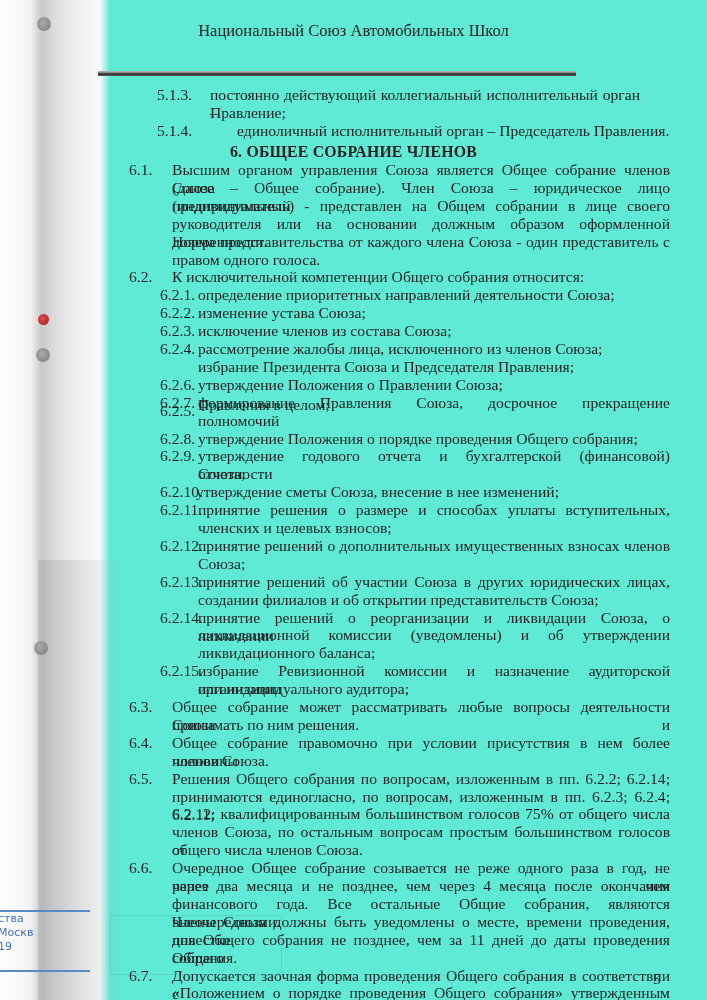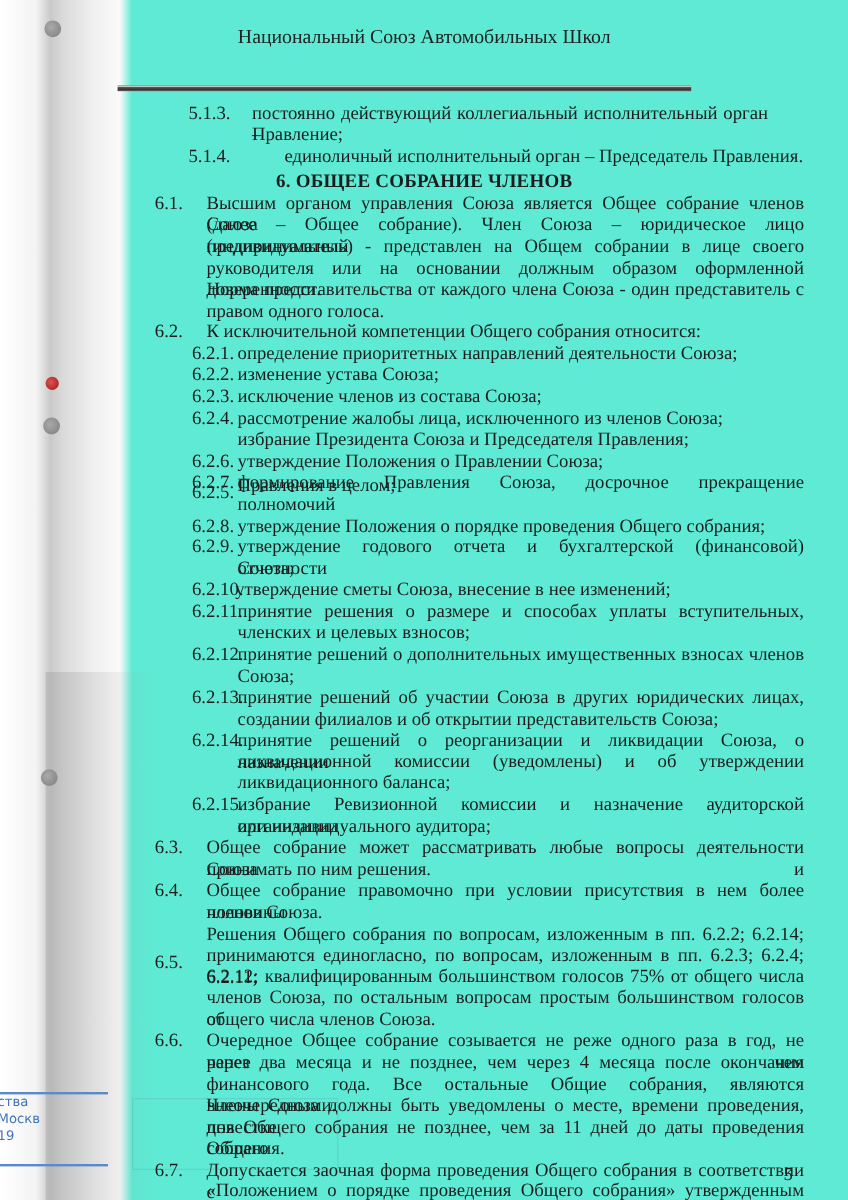--- a/index.html
+++ b/index.html
@@ -166,21 +166,21 @@
         <div class="line num" style="left: 129px; top: 698px;">6.3.</div>
         <div class="line txt justify" style="left: 172px; top: 698px; width: 498px;">Общее собрание может рассматривать любые вопросы деятельности Союза и</div>
         <div class="line txt" style="left: 172px; top: 715.9px;">принимать по ним решения.</div>
       </div>
       <div>
         <div class="line num" style="left: 129px; top: 733.8px;">6.4.</div>
         <div class="line txt justify" style="left: 172px; top: 733.8px; width: 498px;">Общее собрание правомочно при условии присутствия в нем более половины</div>
         <div class="line txt" style="left: 172px; top: 751.7px;">членов Союза.</div>
       </div>
       <div>
-        <div class="line num" style="left: 129px; top: 769.6px; margin-top: 24px;">6.5.</div>
+        <div class="line num" style="left: 129px; top: 769.6px;">6.5.</div>
         <div class="line txt justify" style="left: 172px; top: 769.6px; width: 498px;">Решения Общего собрания по вопросам, изложенным в пп. 6.2.2; 6.2.14;</div>
         <div class="line txt justify" style="left: 172px; top: 787.5px; width: 498px;">принимаются единогласно, по вопросам, изложенным в пп. 6.2.3; 6.2.4; 6.2.11;</div>
         <div class="line txt justify" style="left: 172px; top: 805.4px; width: 498px;">6.2.12; квалифицированным большинством голосов 75% от общего числа</div>
         <div class="line txt justify" style="left: 172px; top: 823.3px; width: 498px;">членов Союза, по остальным вопросам простым большинством голосов от</div>
         <div class="line txt" style="left: 172px; top: 841.2px;">общего числа членов Союза.</div>
       </div>
       <div>
         <div class="line num" style="left: 129px; top: 859.1px;">6.6.</div>
         <div class="line txt justify" style="left: 172px; top: 859.1px; width: 498px;">Очередное Общее собрание созывается не реже одного раза в год, не ранее чем</div>
         <div class="line txt justify" style="left: 172px; top: 877px; width: 498px;">через два месяца и не позднее, чем через 4 месяца после окончания</div>

